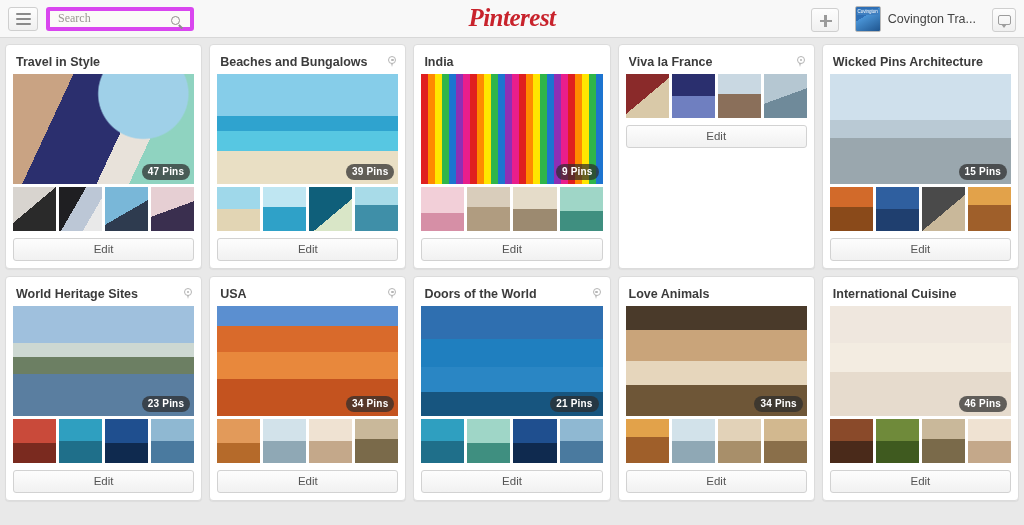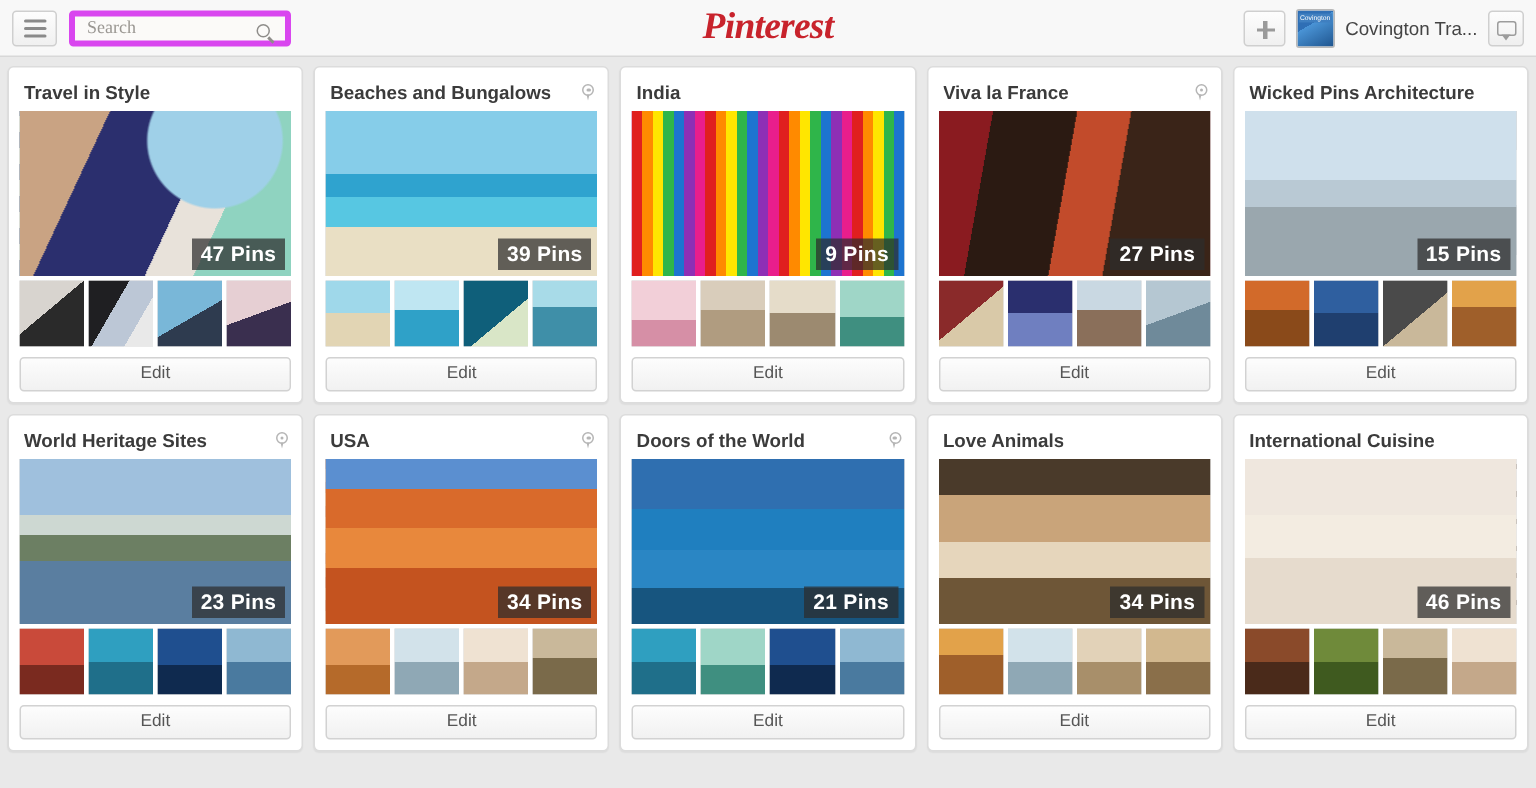--- a/index.html
+++ b/index.html
@@ -82,21 +82,21 @@
     font-weight: bold;
     font-size: 25px;
     color: #c8232c;
     letter-spacing: -0.5px;
     pointer-events: auto;
     cursor: pointer;
   }
 
   .hdr-right {
     margin-left: auto;
-    display: flex; align-items: center; gap: 7px;
+    display: flex; align-items: flex-end; gap: 16px;
   }
   #add-button {
     width: 28px; height: 24px;
     background: linear-gradient(#fdfdfd,#f0f0f0);
     border: 1px solid #cfcfcf; border-radius: 3px;
     position: relative; cursor: pointer;
   }
   #add-button:before, #add-button:after {
     content:""; position:absolute; background:#9a9a9a;
   }
@@ -197,23 +197,23 @@
     margin-top: 3px;
     overflow: hidden;
     background: #cfcfcf;
   }
   .cover .art { position: absolute; inset: 0; }
 
   .pin-badge {
     position: absolute; right: 4px; bottom: 4px;
     background: rgba(45,45,45,0.72);
     color: #fff;
-    font-size: 14px; font-weight: bold;
+    font-size: 10px; font-weight: bold;
     padding: 2px 6px 3px;
-    border-radius: 0;
+    border-radius: 8px;
     letter-spacing: 0.2px;
   }
 
   .thumbs {
     display: grid;
     grid-template-columns: repeat(4, 1fr);
     gap: 3px;
     margin-top: 3px;
   }
   .thumb { height: 44px; overflow: hidden; background: #d5d5d5; position: relative; }
@@ -421,24 +421,20 @@
     </div>
     <div class="board-card">
       <div class="board-head">
         <div class="board-title">Viva la France</div>
         <span class="place-icon">
           <span class="head"></span>
           <span class="dot"></span>
           <span class="tip"></span>
         </span>
       </div>
-      <div class="cover">
-        <div class="art a-france"></div>
-        <div class="pin-badge">27 Pins</div>
-      </div>
       <div class="thumbs">
         <div class="thumb">
           <div class="art t13"></div>
         </div>
         <div class="thumb">
           <div class="art t14"></div>
         </div>
         <div class="thumb">
           <div class="art t15"></div>
         </div>

